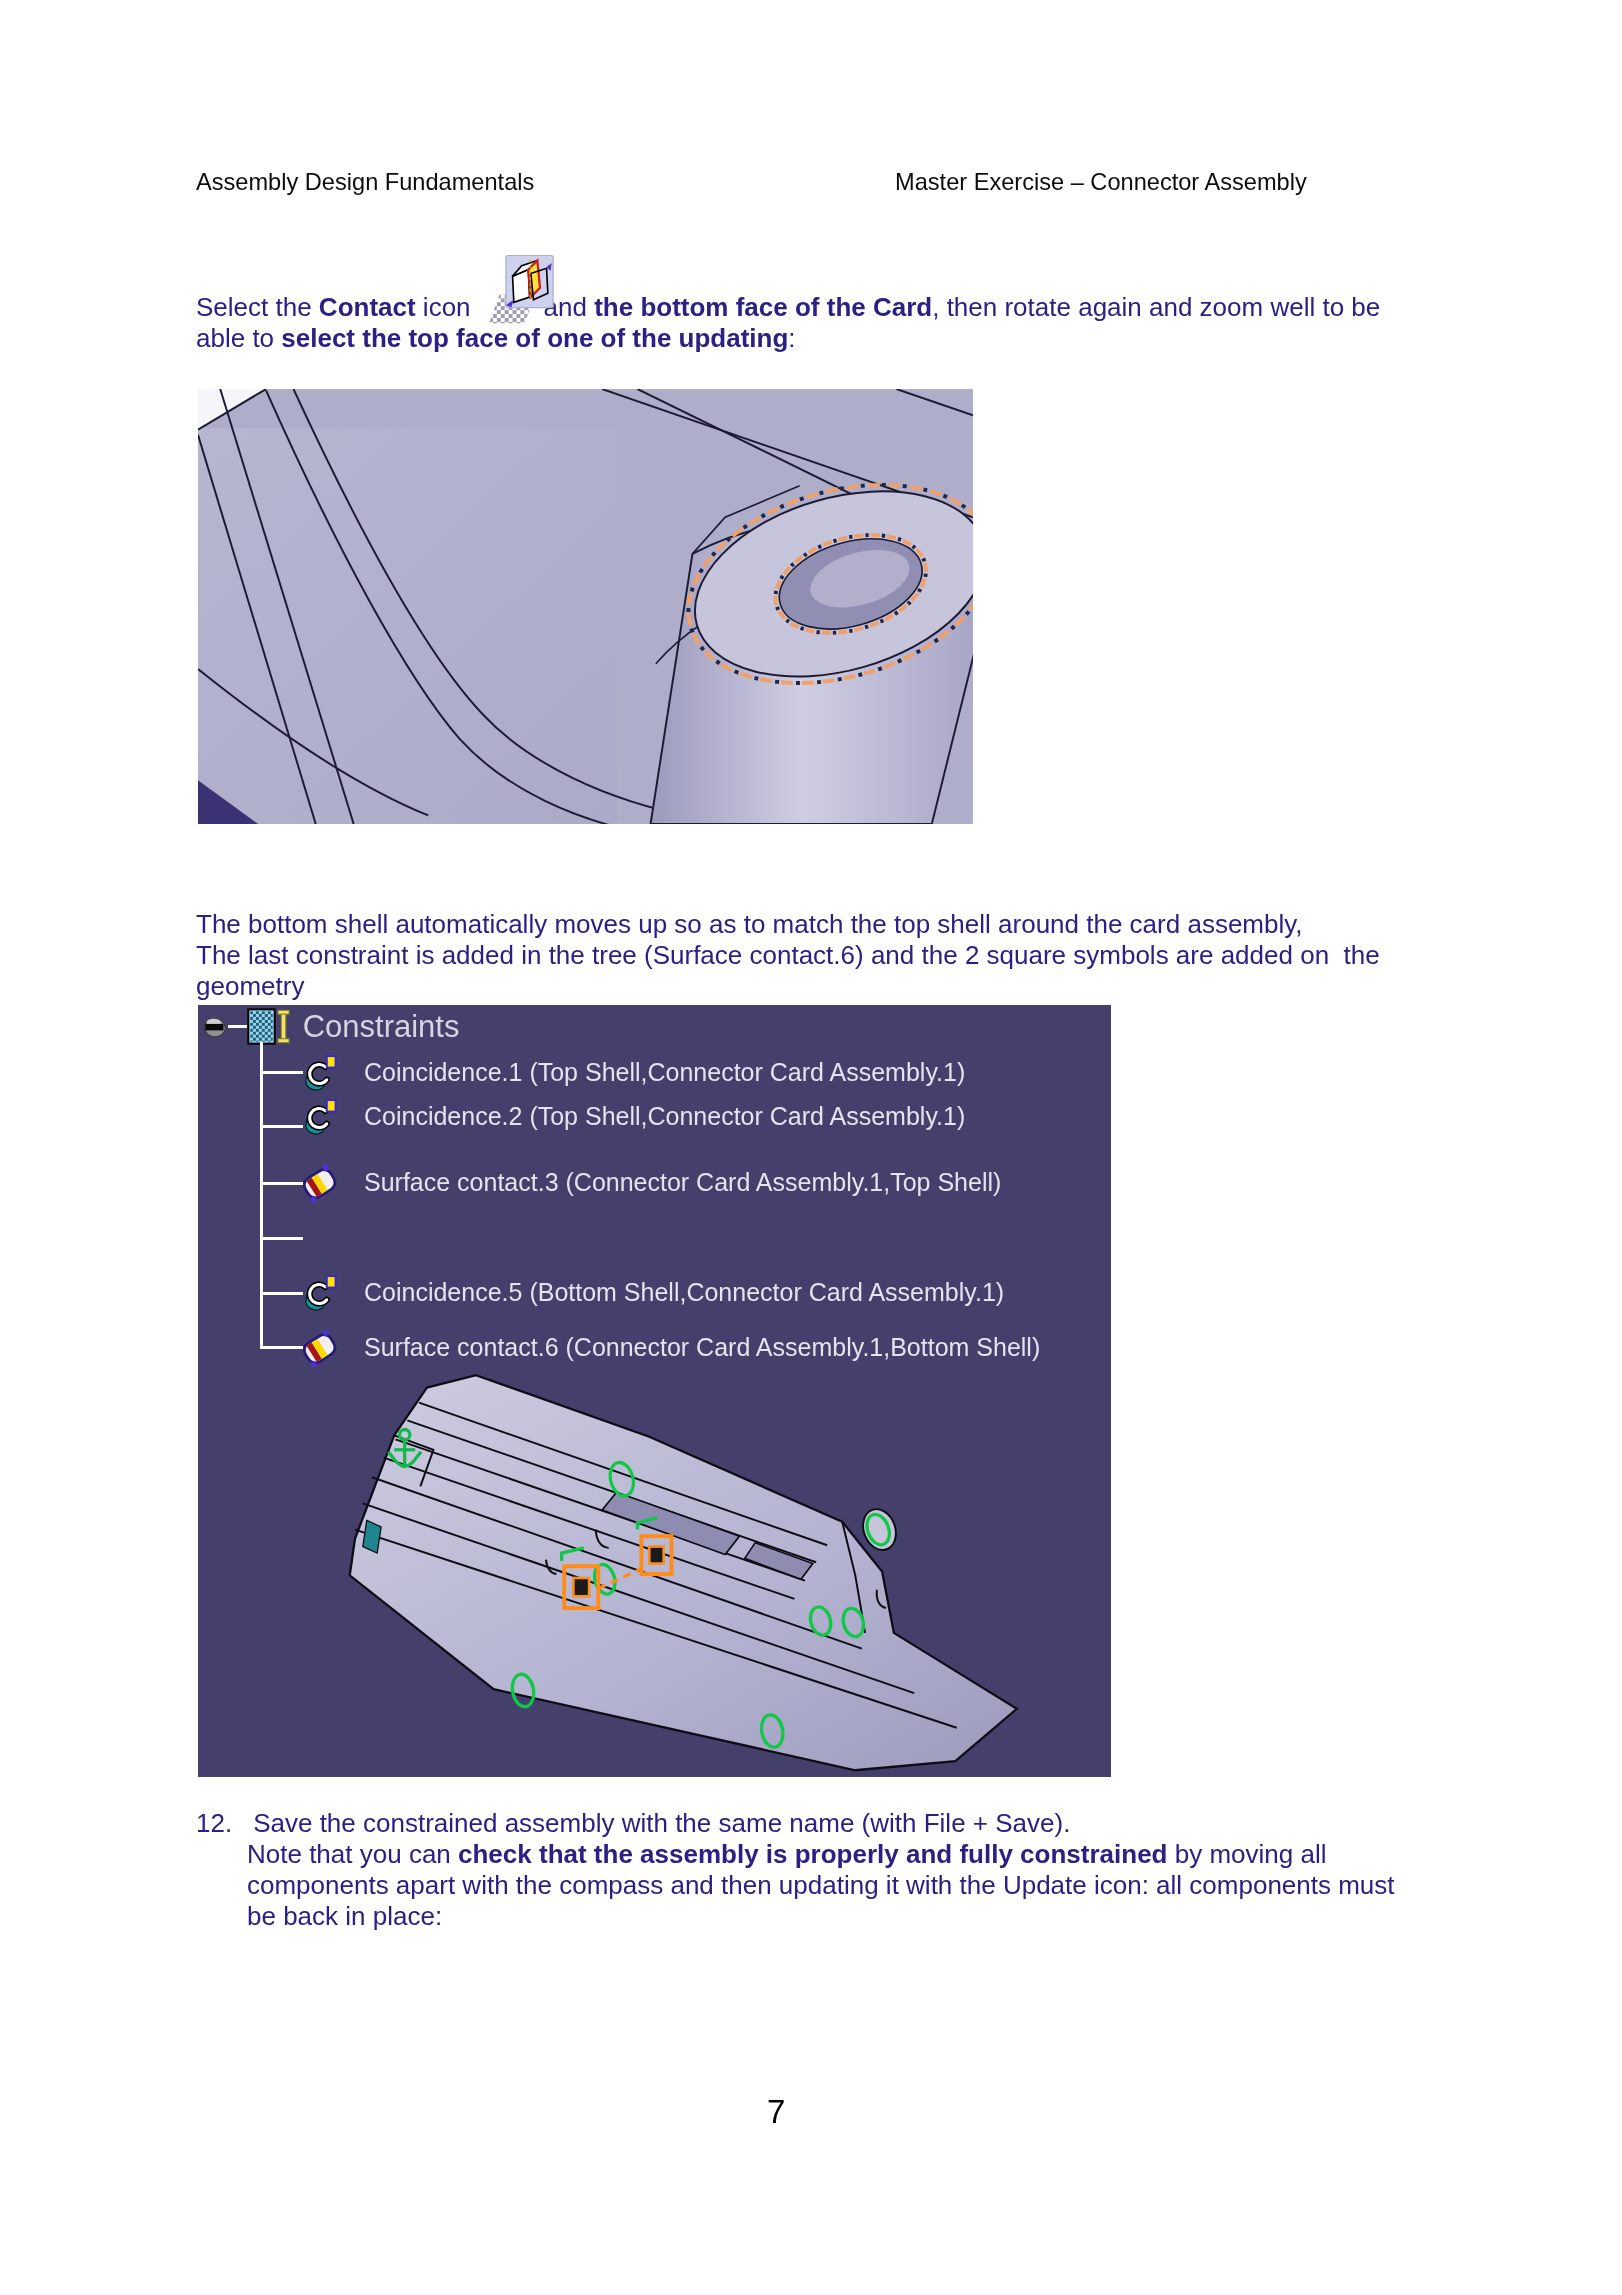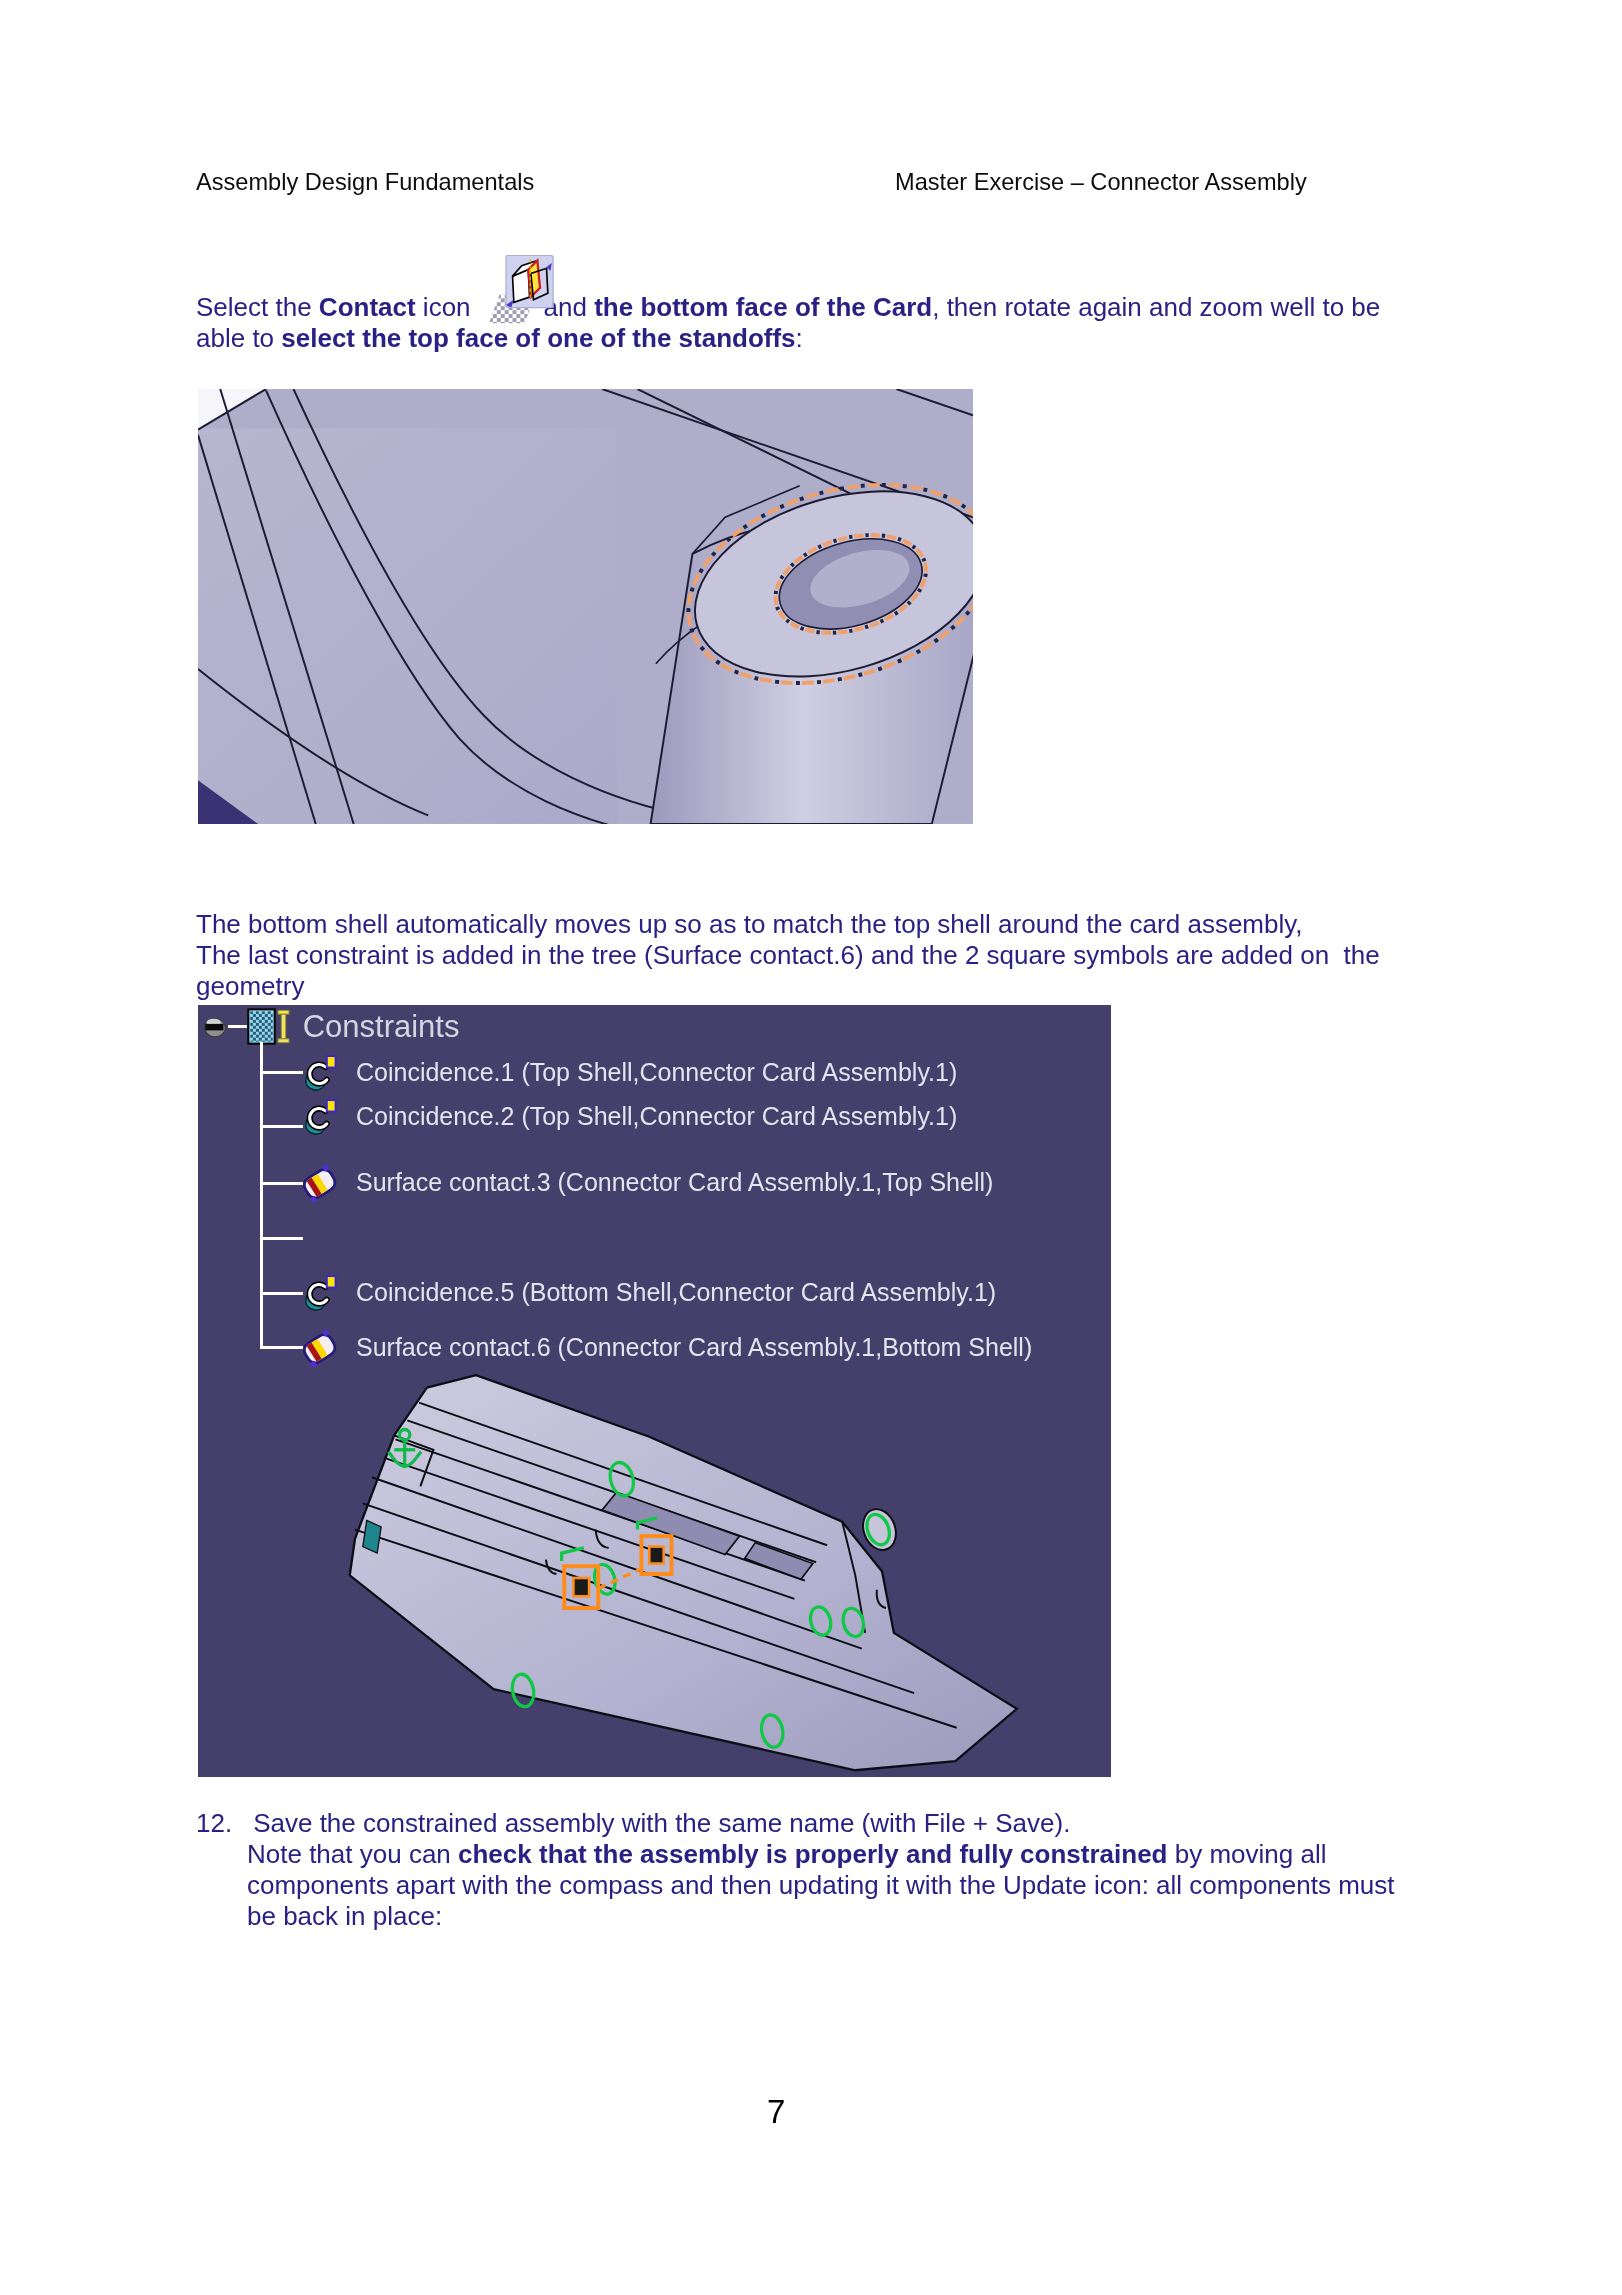--- a/index.html
+++ b/index.html
@@ -10,40 +10,40 @@
   .body-text{font-size:26px;line-height:31px;color:#2b2185;}
   .seg{white-space:pre-wrap;}
   .b{font-weight:bold;}
   .pline{min-height:31px;}
   .icon-gap{display:inline-block;width:73px;height:0.7px;}
   .panel{background:#44406b;}
   .trunk{position:absolute;left:62px;top:37px;width:2.6px;height:307px;background:#ffffff;}
   .branch{position:absolute;left:62px;width:43px;height:2.6px;background:#ffffff;}
   .trow{position:absolute;left:103px;height:39px;display:flex;align-items:center;gap:17px;}
   .tico{width:38px;height:38px;flex:0 0 auto;}
-  .tlabel{font-size:25px;color:#e4e4ee;}
+  .tlabel{font-size:25px;color:#e4e4ee;margin-left:8px;}
   .rootrow{position:absolute;left:3.9px;top:2.6px;height:38px;display:flex;align-items:center;}
   .connline{width:19.6px;height:2.6px;background:#ffffff;}
   .rootlabel{font-size:31px;color:#d5d5e2;margin-left:10.5px;}
   .stepnum{display:inline-block;text-align:center;}
   .stepgap{display:inline-block;width:21px;}
   .indent{margin-left:51px;}
   .pagenum{font-size:33px;color:#000000;}
 </style>
 </head>
 <body>
 
 <div class="page">
 
   <div class="abs hdr" style="left:196px;top:169px;">Assembly Design Fundamentals</div>
   <div class="abs hdr" style="left:895px;top:169px;">Master Exercise – Connector Assembly</div>
 
   <div class="abs body-text" style="left:196px;top:292px;width:1308px;">
     <div class="pline"><span class="seg">Select the </span><span class="seg b">Contact</span><span class="seg"> icon</span><span class="icon-gap"></span><span class="seg">and </span><span class="seg b">the bottom face of the Card</span><span class="seg">, then rotate again and zoom well to be</span></div>
-    <div class="pline"><span class="seg">able to </span><span class="seg b">select the top face of one of the standoffs</span><span class="seg">:</span></div>
+    <div class="pline"><span class="seg">able to </span><span class="seg b">select the top face of one of the updating</span><span class="seg">:</span></div>
   </div>
 
   <svg class="abs" style="left:489px;top:255px;" width="68" height="75" viewBox="0 0 104 114">
     <defs>
       <pattern id="chkShadow" width="12" height="12" patternUnits="userSpaceOnUse">
         <rect x="0" y="0" width="6" height="6" fill="#9d9daf"></rect>
         <rect x="6" y="6" width="6" height="6" fill="#9d9daf"></rect>
       </pattern>
     </defs>
     <polygon points="16,60 72,60 54,104 0,104" fill="url(#chkShadow)"></polygon>

